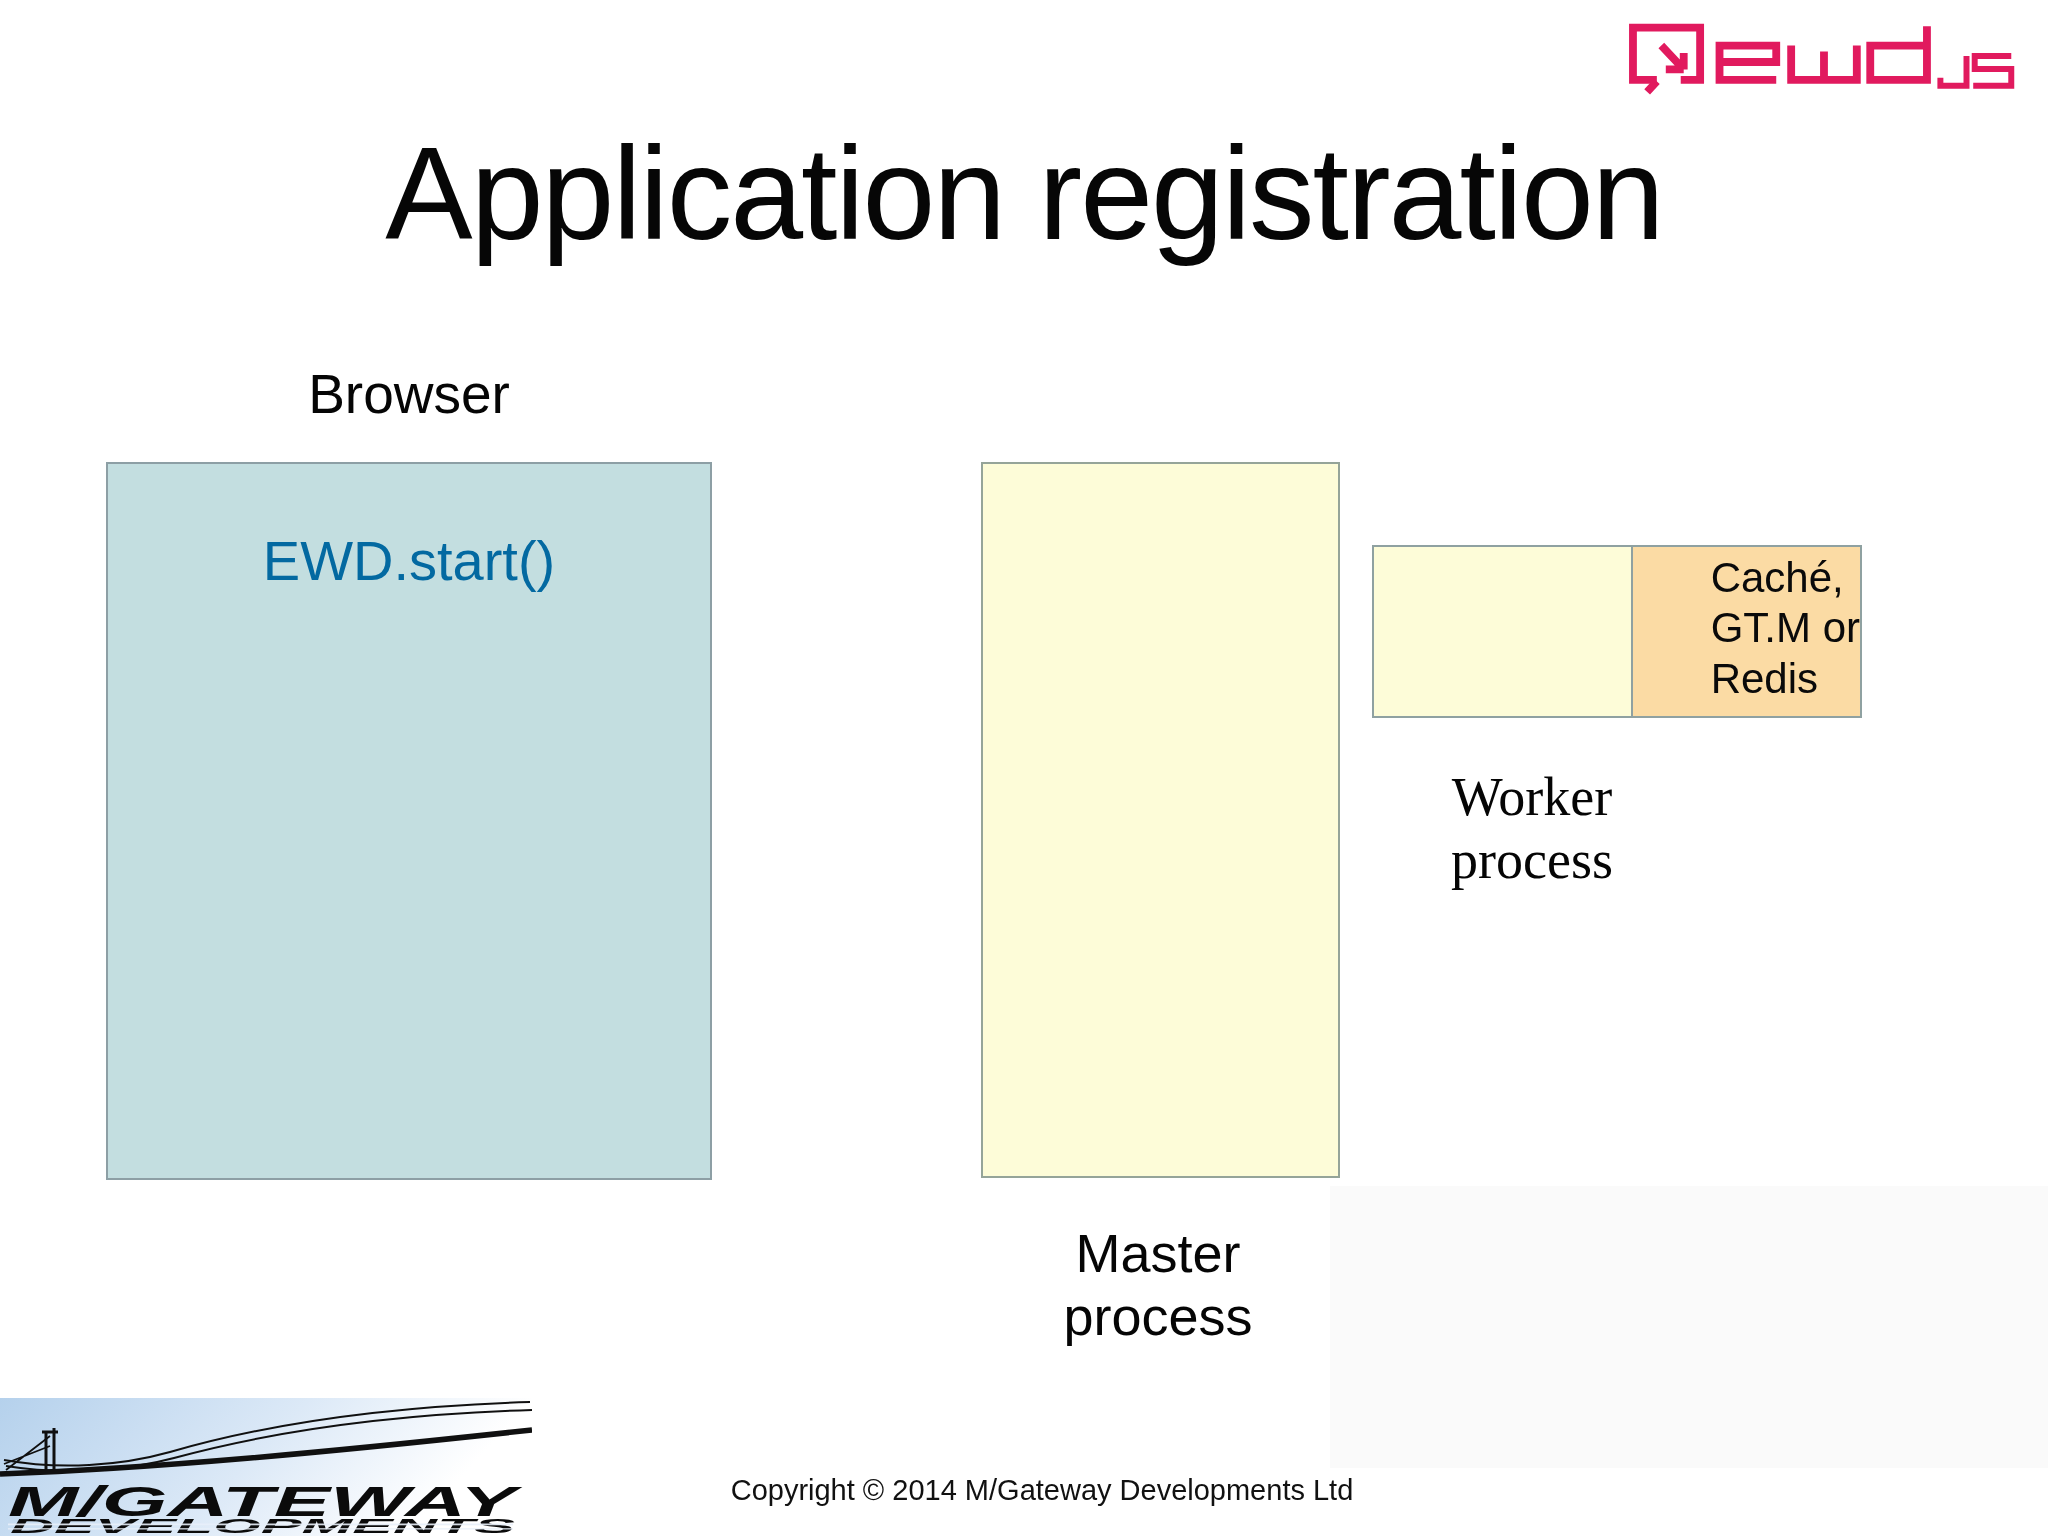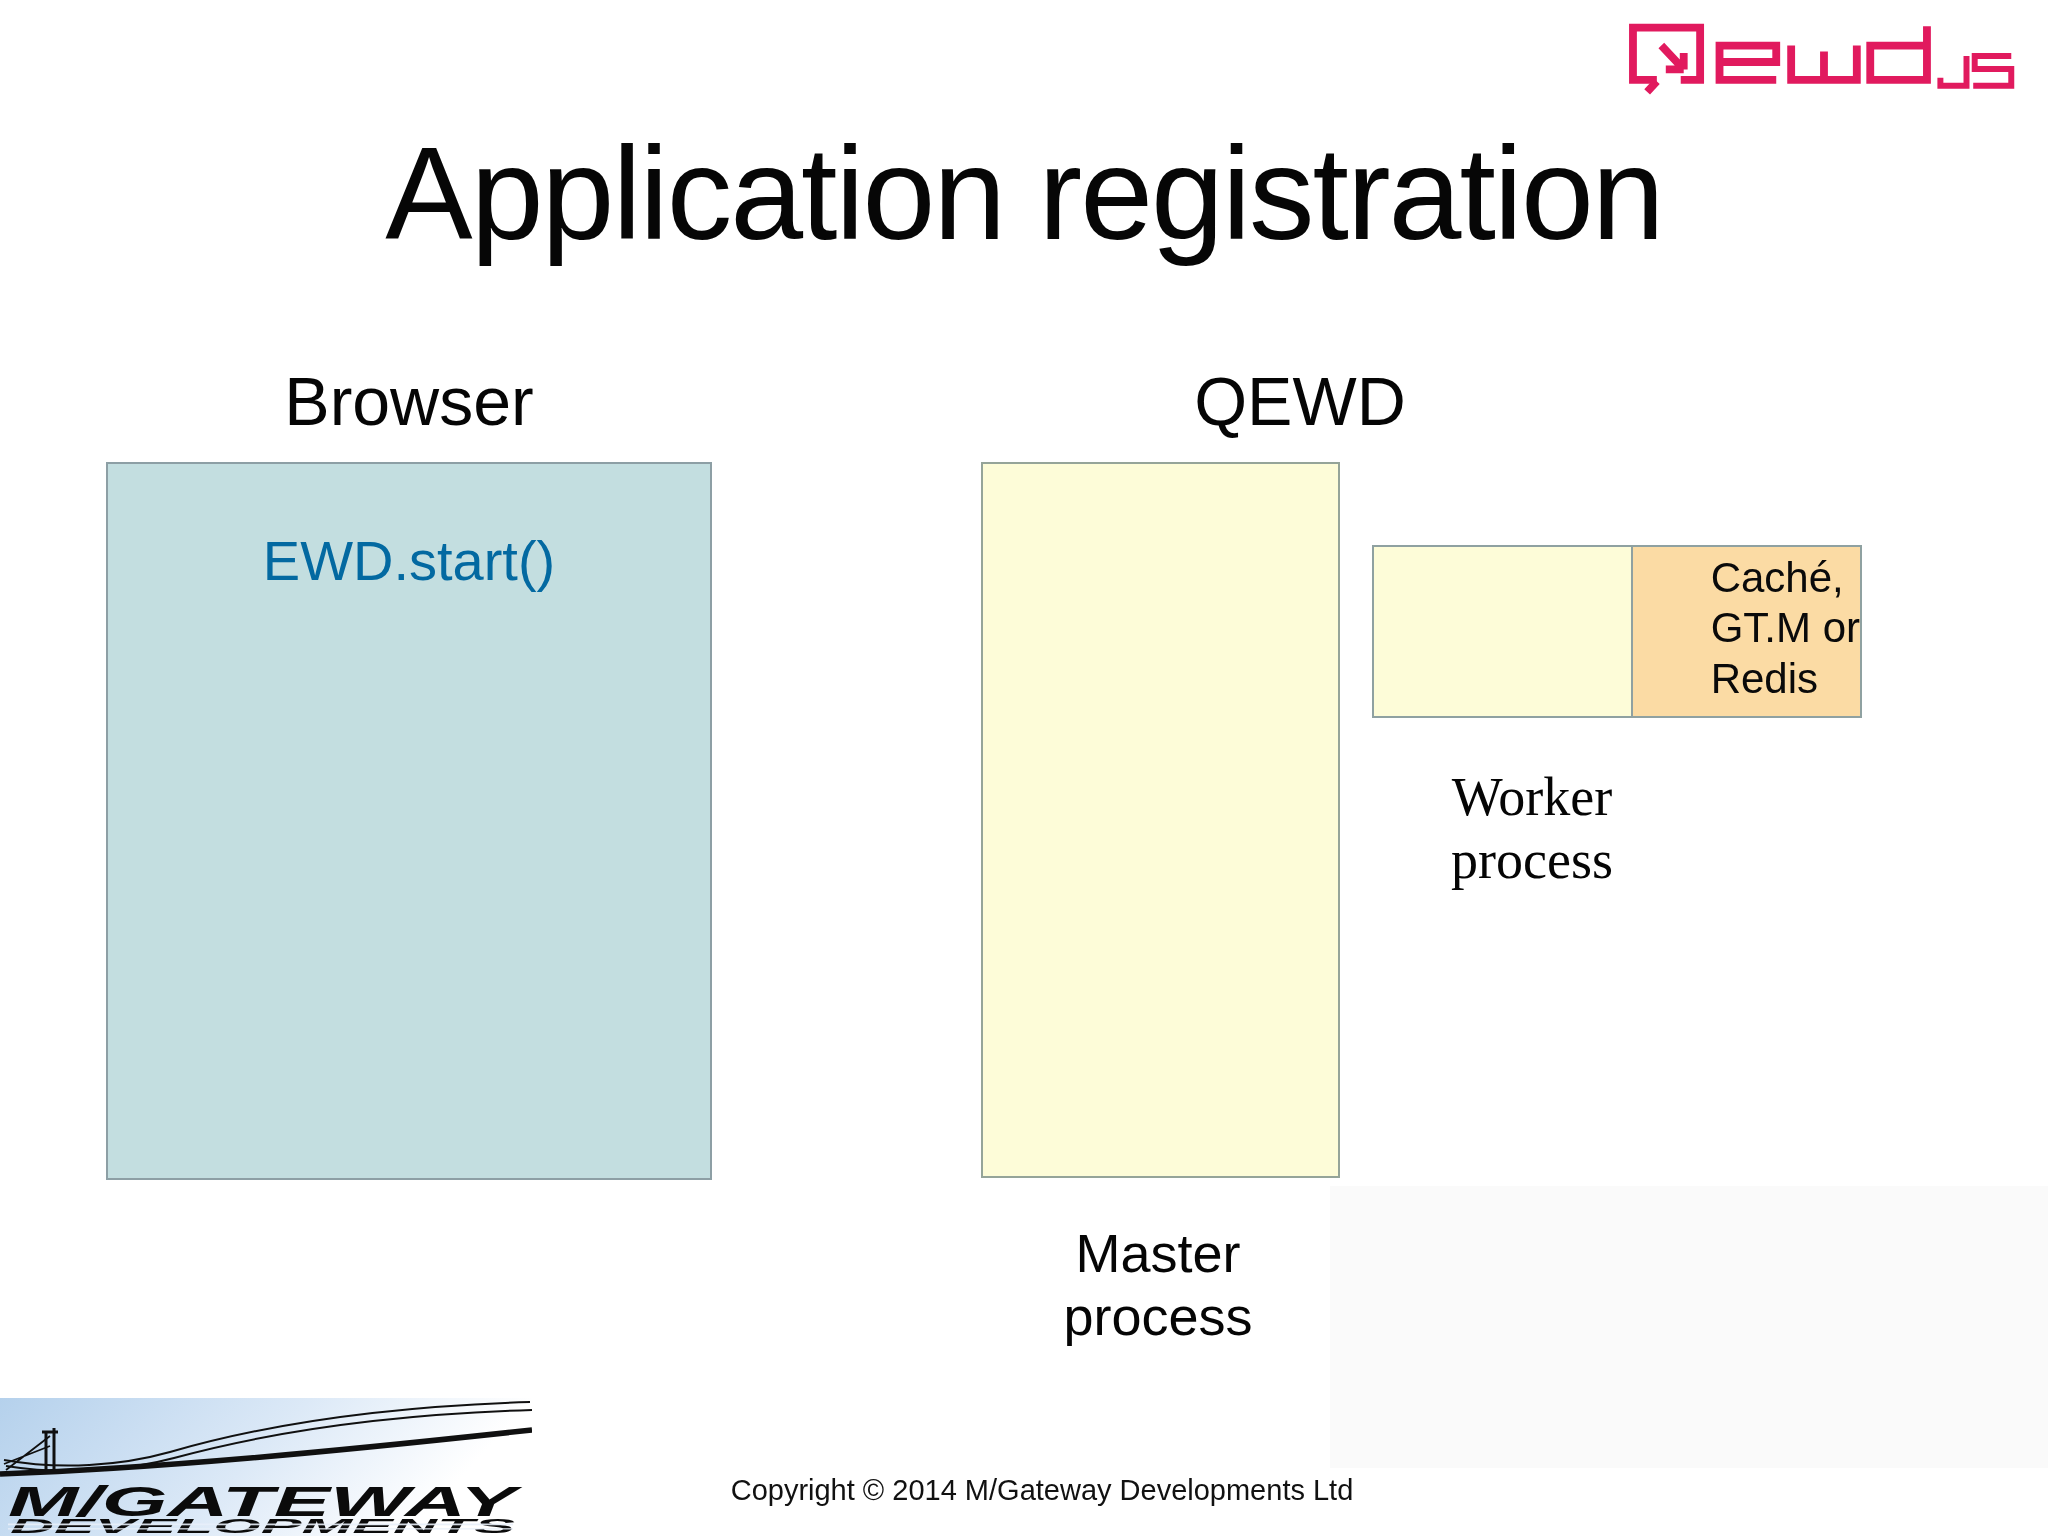--- a/index.html
+++ b/index.html
@@ -6,21 +6,21 @@
   #canvas{
     position:relative;width:2048px;height:1536px;background:#ffffff;
     font-family:"Liberation Sans", sans-serif;color:#000;overflow:hidden;
   }
   .abs{position:absolute;}
   #right-band{left:1330px;top:1186px;width:718px;height:282px;background:#fafafa;}
   #slide-title{
     left:0;right:0;top:118px;text-align:center;
     font-size:131px;letter-spacing:-2px;color:#060606;white-space:nowrap;
   }
-  .col-label{font-size:68px;color:#050505;text-align:center;white-space:nowrap;}
+  .col-label{font-size:55px;color:#050505;text-align:center;white-space:nowrap;}
   #browser-label{left:106px;width:606px;top:362px;}
   #qewd-label{left:1150px;width:300px;top:362px;}
   #browser-box{
     left:106px;top:462px;width:606px;height:718px;box-sizing:border-box;
     background:#c3dee0;border:2px solid #8d9fa5;text-align:center;
   }
   #browser-box .box-text{padding-top:64px;font-size:56px;color:#0369a1;}
   #master-box{
     left:981px;top:462px;width:359px;height:716px;box-sizing:border-box;
     background:#fdfcd8;border:2px solid #95a499;
@@ -54,21 +54,20 @@
     <path d="M402,16 V88 H326 V42 H402"></path>
     <g stroke-width="8">
       <path d="M455,56 V96 H420 V85"></path>
       <path d="M515,56 H466 V73.5 H515 V96 H464"></path>
     </g>
   </svg>
 
   <div id="slide-title" class="abs">Application registration</div>
 
   <div id="browser-label" class="abs col-label">Browser</div>
-  <div id="qewd-label" class="abs col-label">QEWD</div>
 
   <div id="browser-box" class="abs">
     <div class="box-text">EWD.start()</div>
   </div>
 
   <div id="master-box" class="abs"></div>
 
   <div id="worker-row" class="abs">
     <div id="worker-cell"></div>
     <div id="db-cell">

